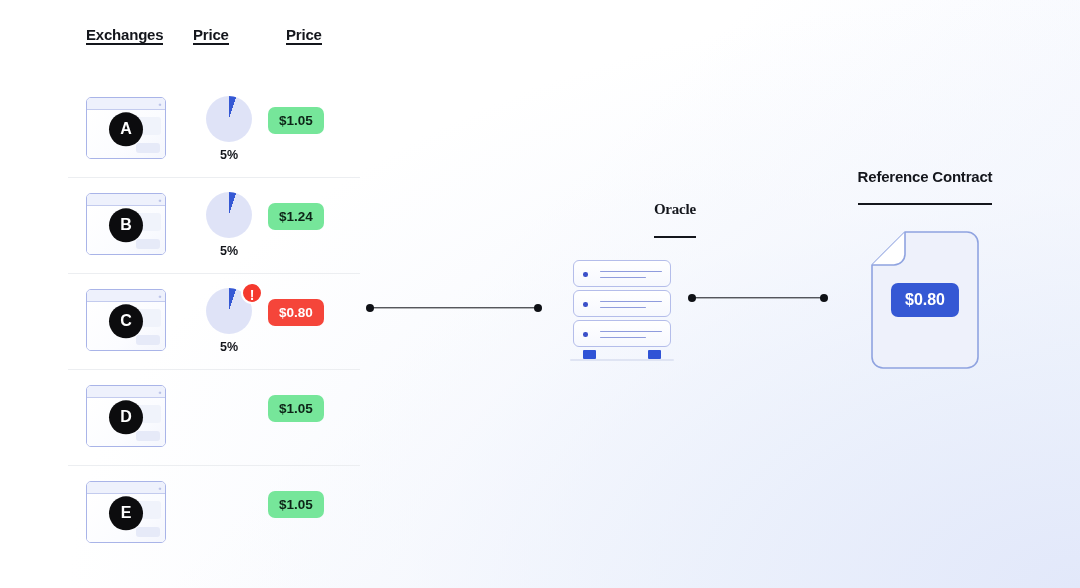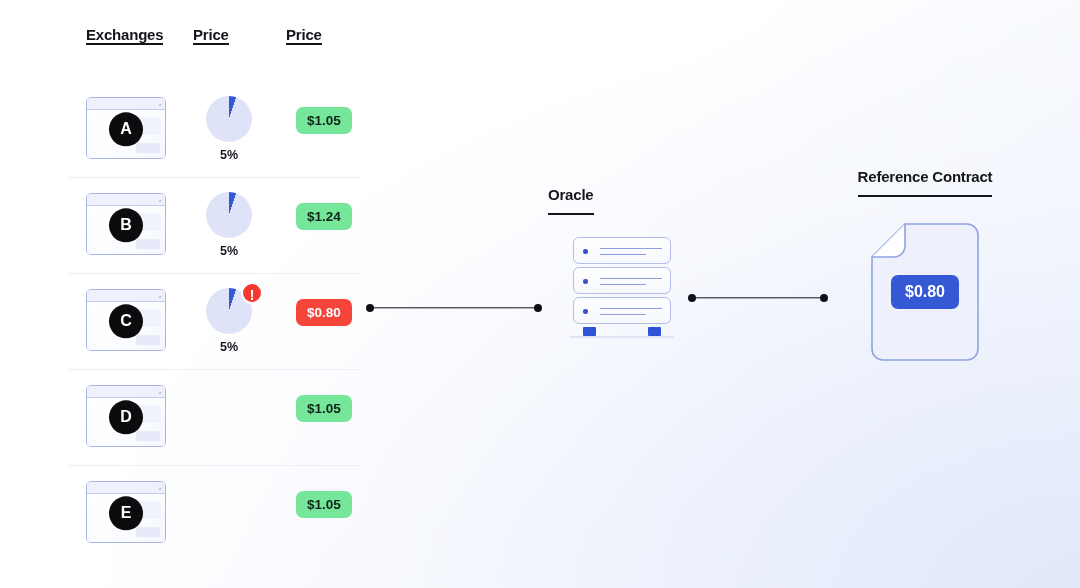--- a/index.html
+++ b/index.html
@@ -147,47 +147,48 @@
     font-size: 14px;
     font-weight: bold;
     line-height: 22px;
     text-align: center;
     border: 2px solid #ffffff;
   }
 
   
   .price-pill {
     position: absolute;
-    left: 228px;
+    left: 200px;
     top: 25px;
     min-width: 56px;
     padding: 6px 11px;
     border-radius: 7px;
     font-size: 13.5px;
     font-weight: bold;
     text-align: center;
     white-space: nowrap;
   }
 
   
   #oracle-group {
     position: absolute;
     left: 548px;
-    top: 186px;
+    top: 200px;
     width: 148px;
-    text-align: left;
+    text-align: right;
+    font-family: Liberation Serif, serif;
   }
   .node-title {
     font-size: 15px;
     font-weight: bold;
     color: #14161c;
     letter-spacing: -0.2px;
     display: inline-block;
     border-bottom: 2px solid #14161c;
-    padding-bottom: 10px;
+    padding-bottom: 18px;
   }
   .server-stack {
     margin-top: 22px;
     display: flex;
     flex-direction: column;
     align-items: center;
     gap: 3px;
     position: relative;
   }
   .server-unit {

